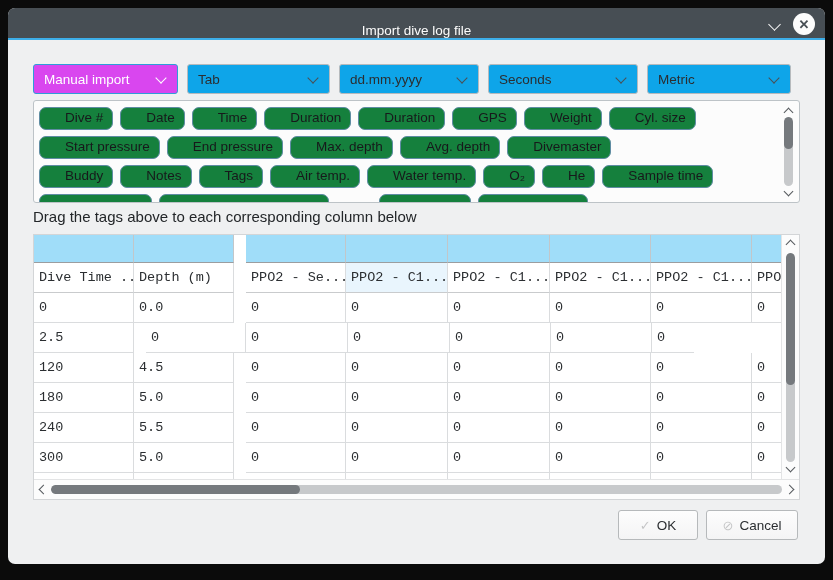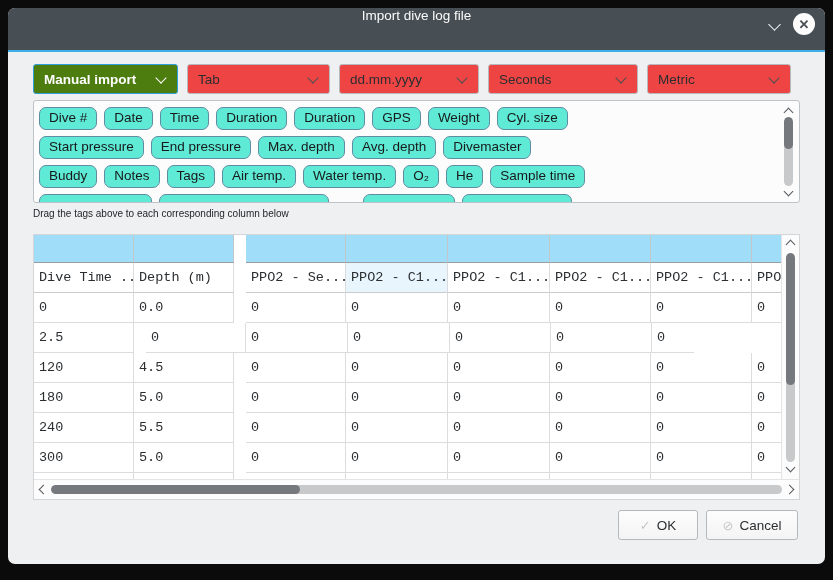--- a/index.html
+++ b/index.html
@@ -12,22 +12,22 @@
   }
   .dialog {
     position: absolute; left: 8px; top: 8px;
     width: 817px; height: 556px;
     background: #eff0f1;
     border-radius: 7px;
     overflow: hidden;
   }
   
   .titlebar {
-    height: 44px; background: #474e54;
-    display: flex; align-items: flex-start; justify-content: center;
+    height: 32px; background: #474e54;
+    display: flex; align-items: flex-end; justify-content: center;
     position: relative;
     border-bottom: 2px solid #3daee9;
   }
   .titlebar .title { color: #fcfcfc; font-size: 13.5px; }
   .tb-icons { position: absolute; right: 10px; top: 0; height: 32px; display: flex; align-items: center; gap: 14px; }
   .chev {
     display: inline-block; width: 8px; height: 8px;
     border-left: 1.8px solid #4a5055; border-bottom: 1.8px solid #4a5055;
     transform: rotate(-45deg);
   }
@@ -37,63 +37,63 @@
     background: #fcfcfc; color: #474e54;
     display: flex; align-items: center; justify-content: center;
     font-size: 13px; font-weight: bold; line-height: 1;
   }
   
   .toolbar {
     position: absolute; left: 25px; top: 56px;
     display: flex; gap: 9px;
   }
   .combo {
-    height: 30px; background: #ef4444;
+    height: 30px; background: #0ea5e9;
     border: 1px solid #b6babd; border-radius: 3px;
     display: flex; align-items: center; justify-content: space-between;
     padding: 0 12px 0 10px;
     font-size: 13.5px; color: #2b2e31;
   }
   .combo .chev { margin-top: -3px; }
   .combo.selected {
-    background: #4d7c0f; border-color: #2f9dd8; color: #ffffff; font-weight: bold;
+    background: #d946ef; border-color: #2f9dd8; color: #ffffff;
   }
   .combo.selected .chev { border-color: #ffffff; }
   
   .tagpanel {
     position: absolute; left: 25px; top: 92px;
     width: 767px; height: 103px;
     background: #fcfcfc; border: 1px solid #bdc3c7; border-radius: 3px;
     overflow: hidden;
   }
   .tagrows { position: absolute; left: 5px; top: 6px; width: 730px; }
   .tagrow { display: flex; gap: 7px; margin-bottom: 6px; }
   .tag {
-    background: #5eead4; border: 1.5px solid #5f8ca3; border-radius: 7px;
-    padding: 2px 9px 3px 9px; font-size: 13.5px; color: #17191b;
+    background: #15803d; border: 1.5px solid #5f8ca3; border-radius: 7px;
+    padding: 2px 9px 3px 25px; font-size: 13.5px; color: #17191b;
     white-space: nowrap; height: 23px; line-height: 16px;
   }
   .tag.partial { height: 23px; }
   
   .vscroll {
     position: absolute; right: 2px; top: 2px; bottom: 2px; width: 18px;
     display: flex; flex-direction: column; align-items: center;
   }
   .vscroll .arrow { height: 14px; display:flex; align-items:center; justify-content:center; }
   .sb-track { width: 9px; flex: 1; border-radius: 5px; background: #c7c9cb; overflow: hidden; position: relative; }
   .sb-thumb { position: absolute; left:0; width: 9px; border-radius: 5px; background: #75797d; }
   .chev.up { transform: rotate(135deg); margin-top: 4px; }
   .chev.down { transform: rotate(-45deg); margin-bottom: 4px; }
   .chev.left { transform: rotate(45deg); }
   .chev.right { transform: rotate(-135deg); }
   .chev.gray { border-color: #55595d; width: 7px; height: 7px; }
   
   .instruction {
     position: absolute; left: 25px; top: 200px;
-    font-size: 10px; color: #232629;
+    font-size: 15px; color: #232629;
   }
   
   .tablewrap {
     position: absolute; left: 25px; top: 226px;
     width: 767px; height: 266px;
     background: #ffffff; border: 1px solid #d3d5d7; font-family: Liberation Mono, monospace;
   }
   .grid-area { position: absolute; left: 0; top: 0; width: 748px; overflow: hidden; }
   .trow { display: flex; }
   .tcell {

